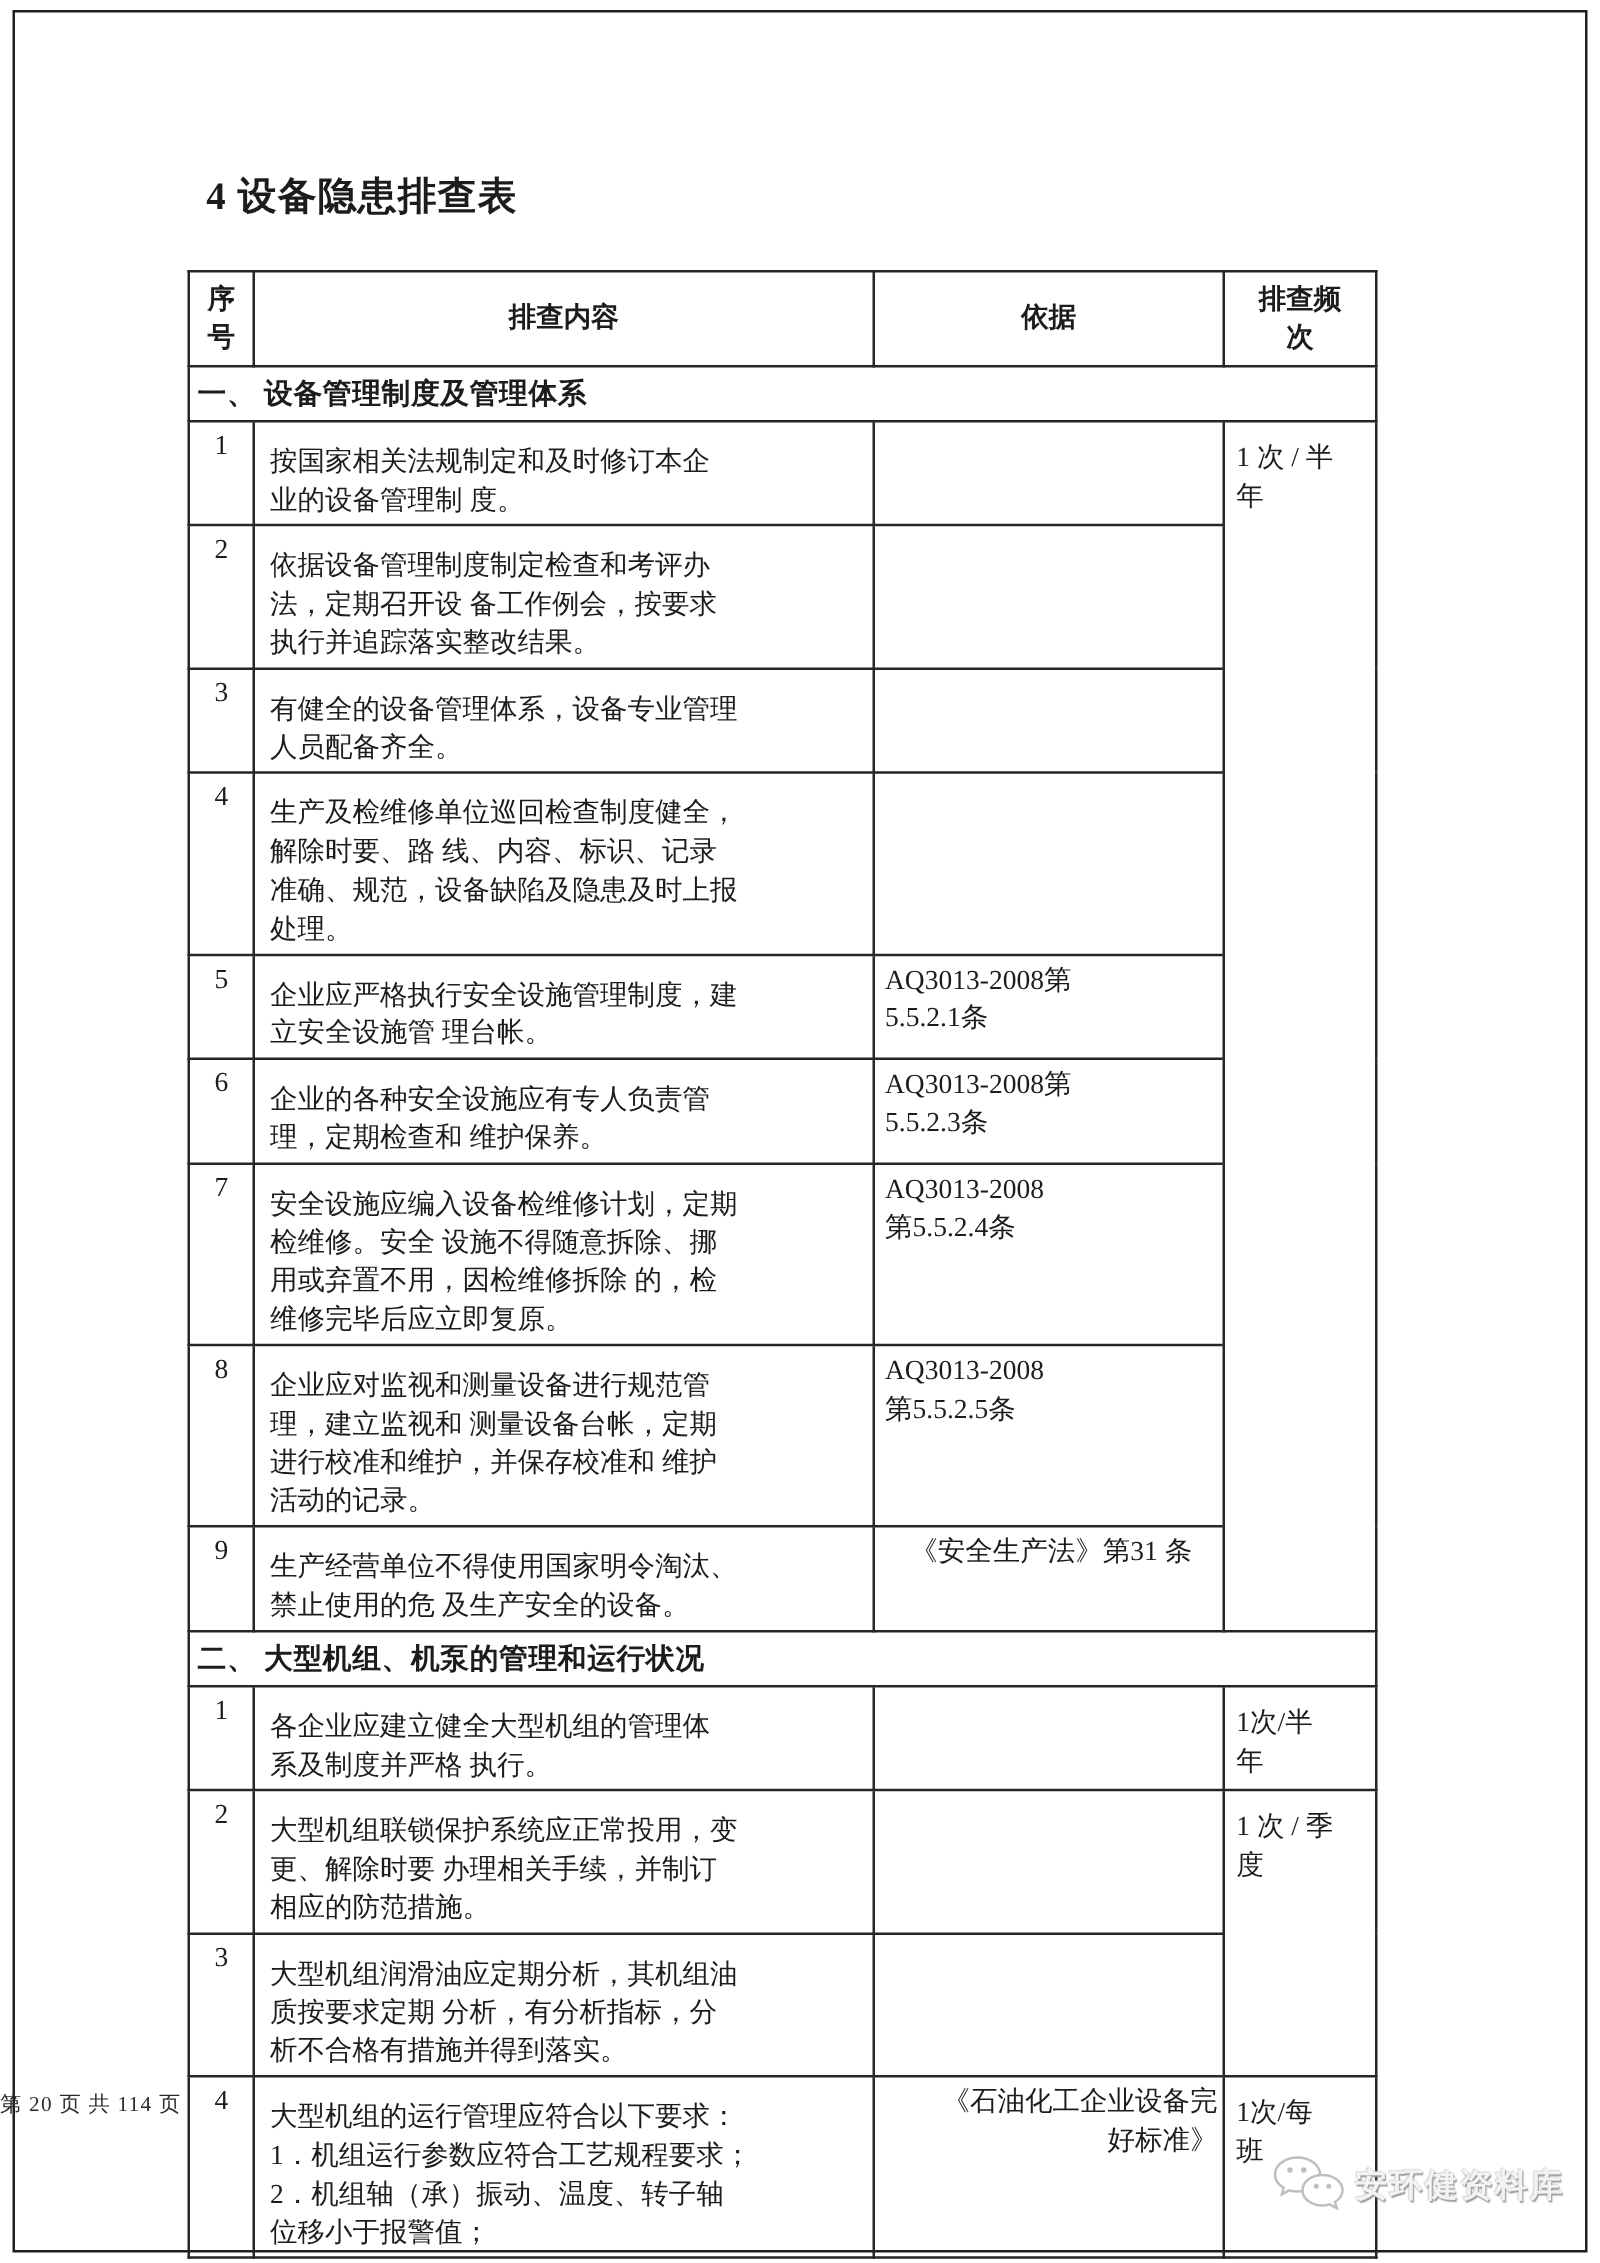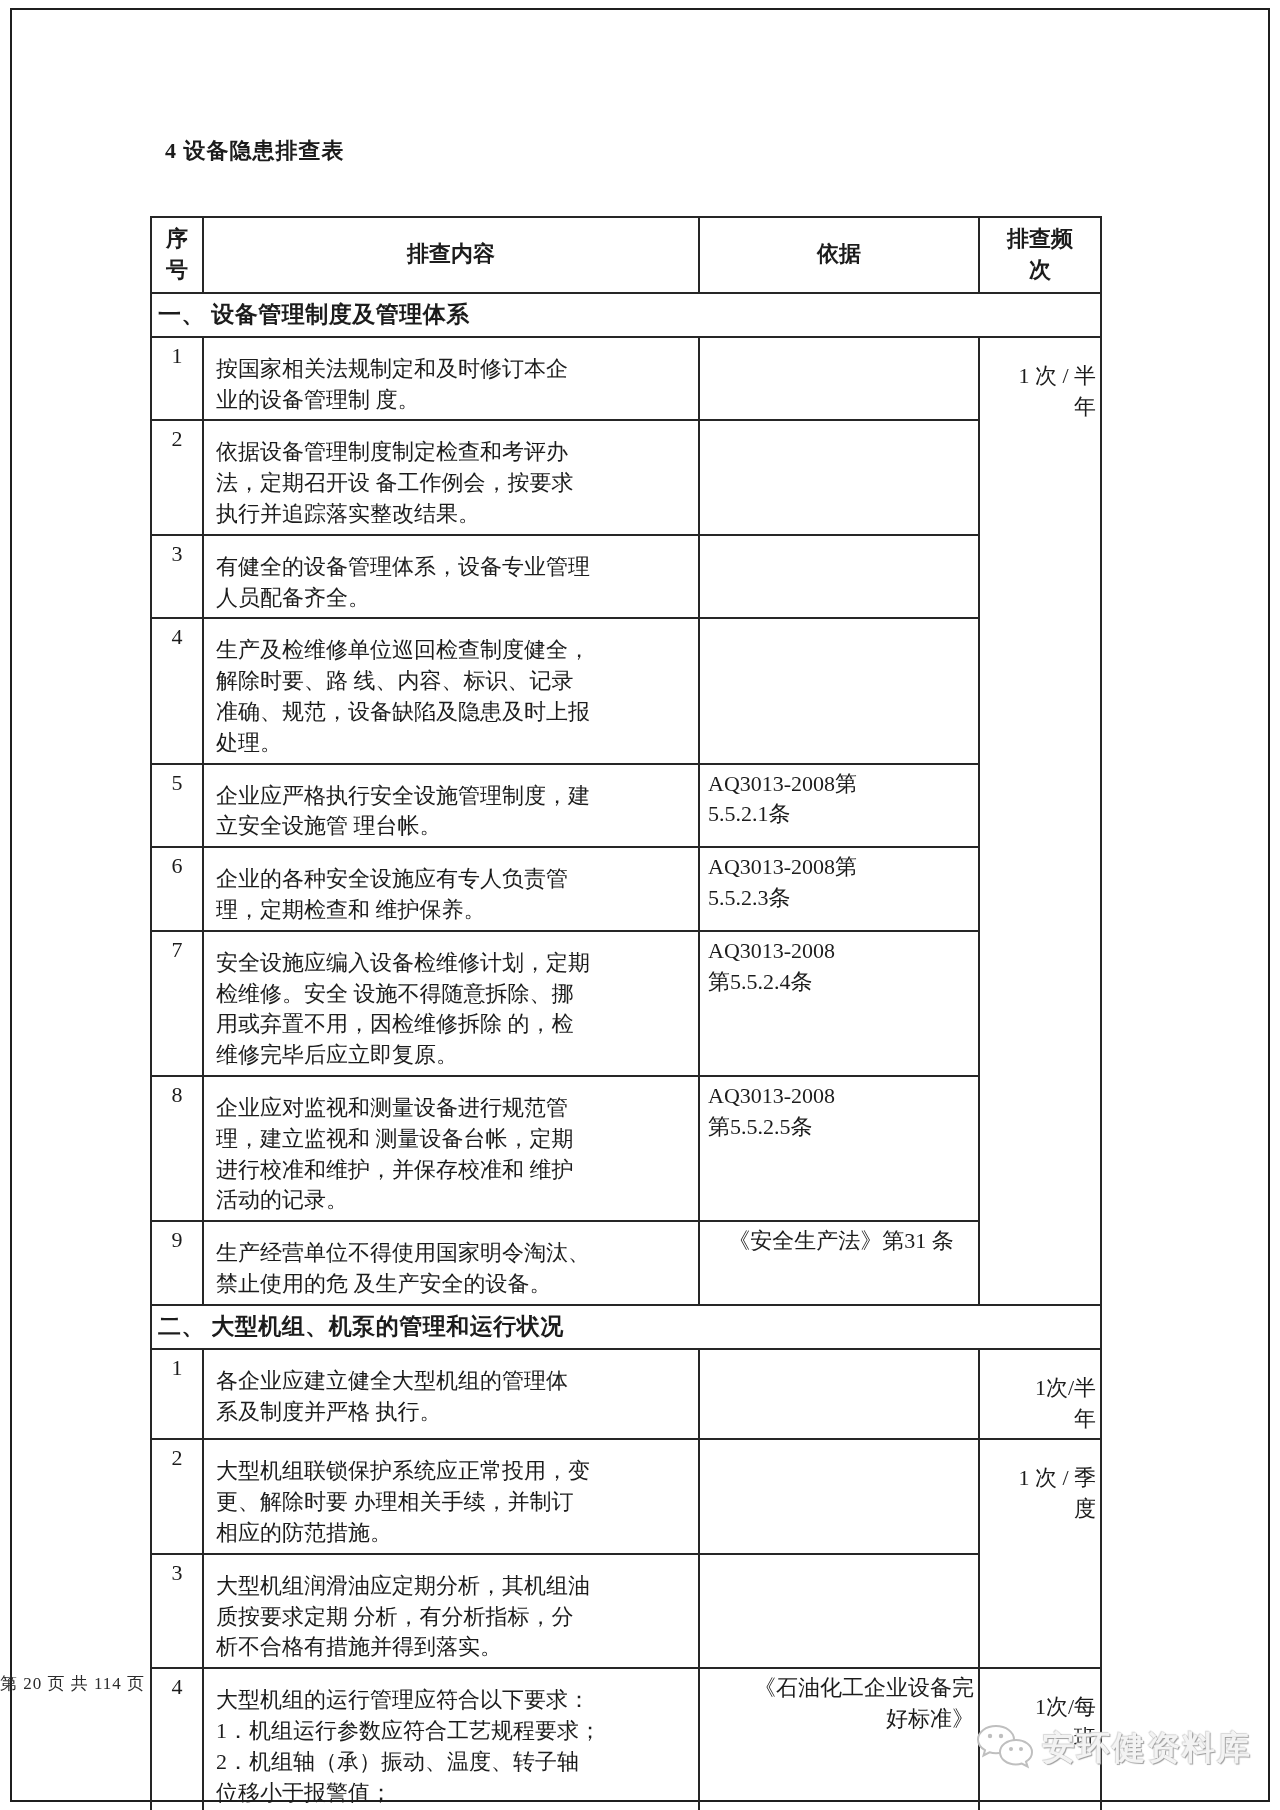--- a/index.html
+++ b/index.html
@@ -6,21 +6,21 @@
   body{
     width:1280px;height:1810px;position:relative;background:#ffffff;
     font-family:"Liberation Serif","DejaVu Serif",serif;color:#1c1c1c;
   }
   .page-frame{
     position:absolute;left:10px;top:8px;right:10px;bottom:8px;
     border:2px solid #1f1f1f;pointer-events:none;
   }
   .doc-title{
     position:absolute;left:165px;top:136px;
-    font-size:22px;font-weight:bold;letter-spacing:1px;
+    font-size:31px;font-weight:bold;letter-spacing:1px;
   }
   table.inspection{
     position:absolute;left:150px;top:216px;width:950px;
     border-collapse:collapse;table-layout:fixed;
     font-size:22px;line-height:1.4;
   }
   table.inspection td, table.inspection th{
     border:2px solid #262626;
     vertical-align:top;
     white-space:pre-line;
@@ -30,31 +30,31 @@
     font-weight:bold;text-align:center;vertical-align:middle;
     padding:6px 2px;font-size:22px;
   }
   td.section-cell{
     font-weight:bold;font-size:23px;padding:5px 4px 5px 6px;
     letter-spacing:0.5px;
   }
   td.num-cell{text-align:center;vertical-align:middle;padding:3px 2px;}
   td.content-cell{padding:16px 6px 4px 12px;border-radius:20px;}
   td.basis-cell{padding:4px 4px 0 8px;}
-  td.freq-cell{padding:23px 4px 4px 9px;text-align:right;}
+  td.freq-cell{padding:13px 4px 4px 9px;}
   .page-footer{
     position:absolute;left:0;top:1672px;width:100%;
     font-size:17px;color:#2b2b2b;letter-spacing:1px;
   }
   .watermark{
     position:absolute;top:1722px;right:28px;
     display:flex;align-items:center;gap:6px;
   }
   .watermark-label{
-    font-size:33px;font-weight:bold;letter-spacing:2px;
+    font-size:26px;font-weight:bold;letter-spacing:2px;
     color:#f3f3f3;
     text-shadow:1px 1px 1px #9c9c9c,-1px -1px 1px #d8d8d8,0 0 1px #bdbdbd;
   }
   .watermark-icon svg{display:block;}
 </style>
 </head>
 <body>
 
 <div class="page-frame"></div>
 

